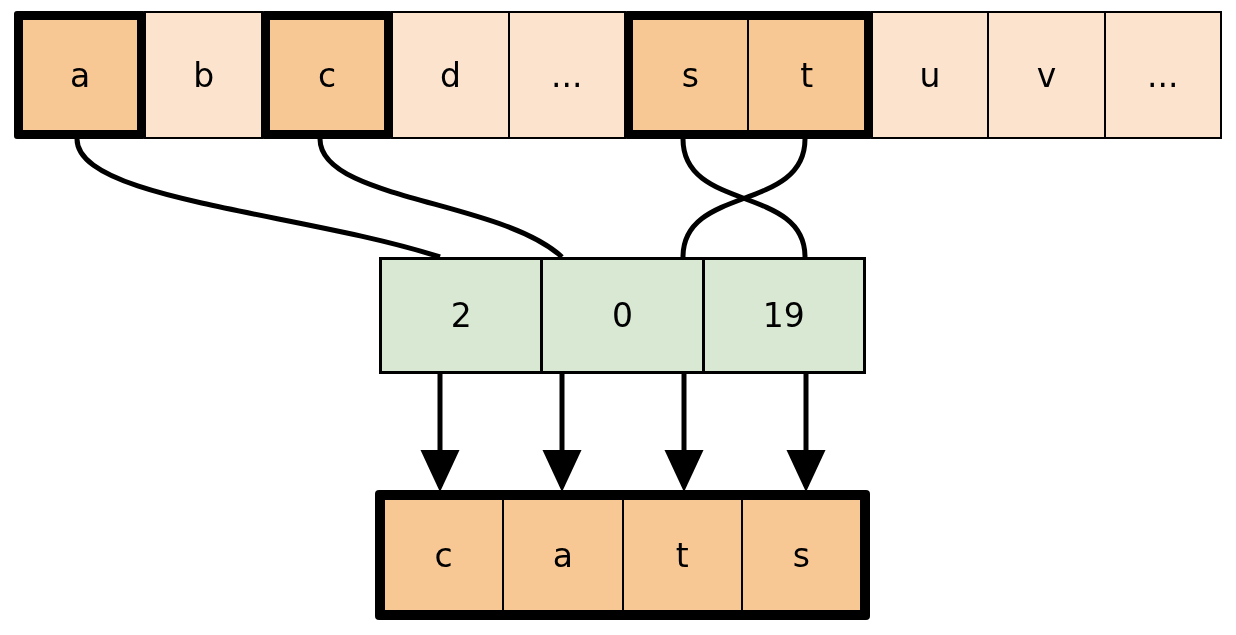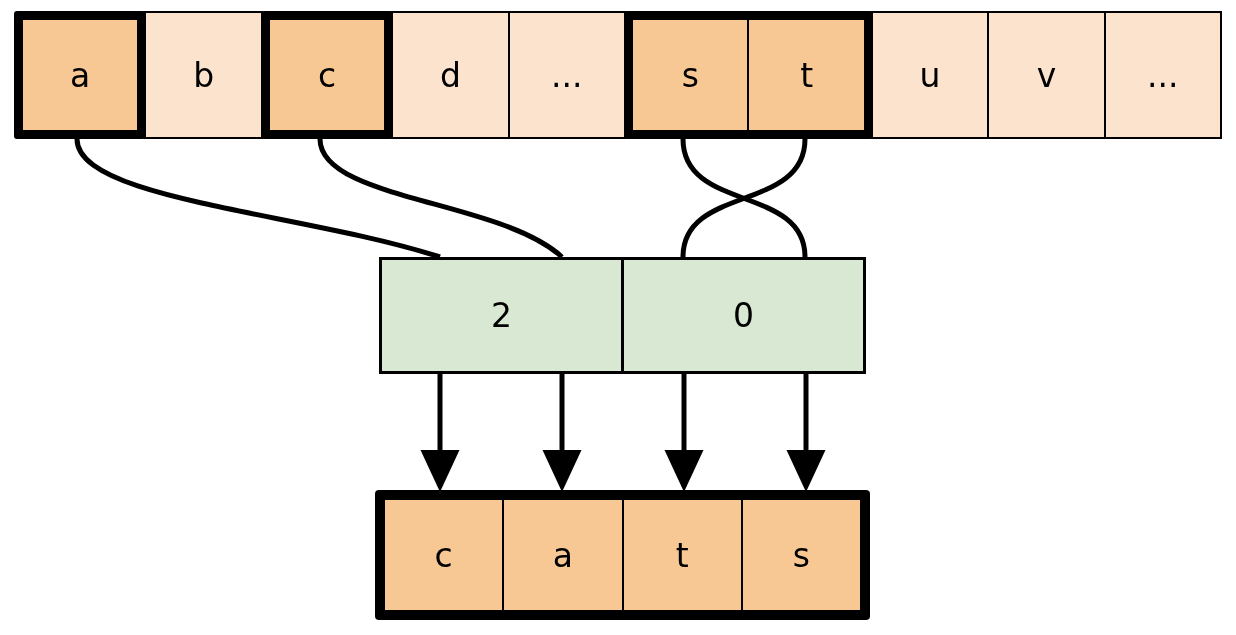--- a/index.html
+++ b/index.html
@@ -181,20 +181,23 @@
     </div>
   </div>
 
   <div class="row" id="index-row">
     <div class="index-cell">
       <span>2</span>
     </div>
     <div class="index-cell">
       <span>0</span>
     </div>
+    <div class="index-cell">
+      <span>19</span>
+    </div>
   </div>
 
   <div class="row" id="token-row">
     <div class="token-cell">
       <span>c</span>
     </div>
     <div class="token-cell">
       <span>a</span>
     </div>
     <div class="token-cell">

